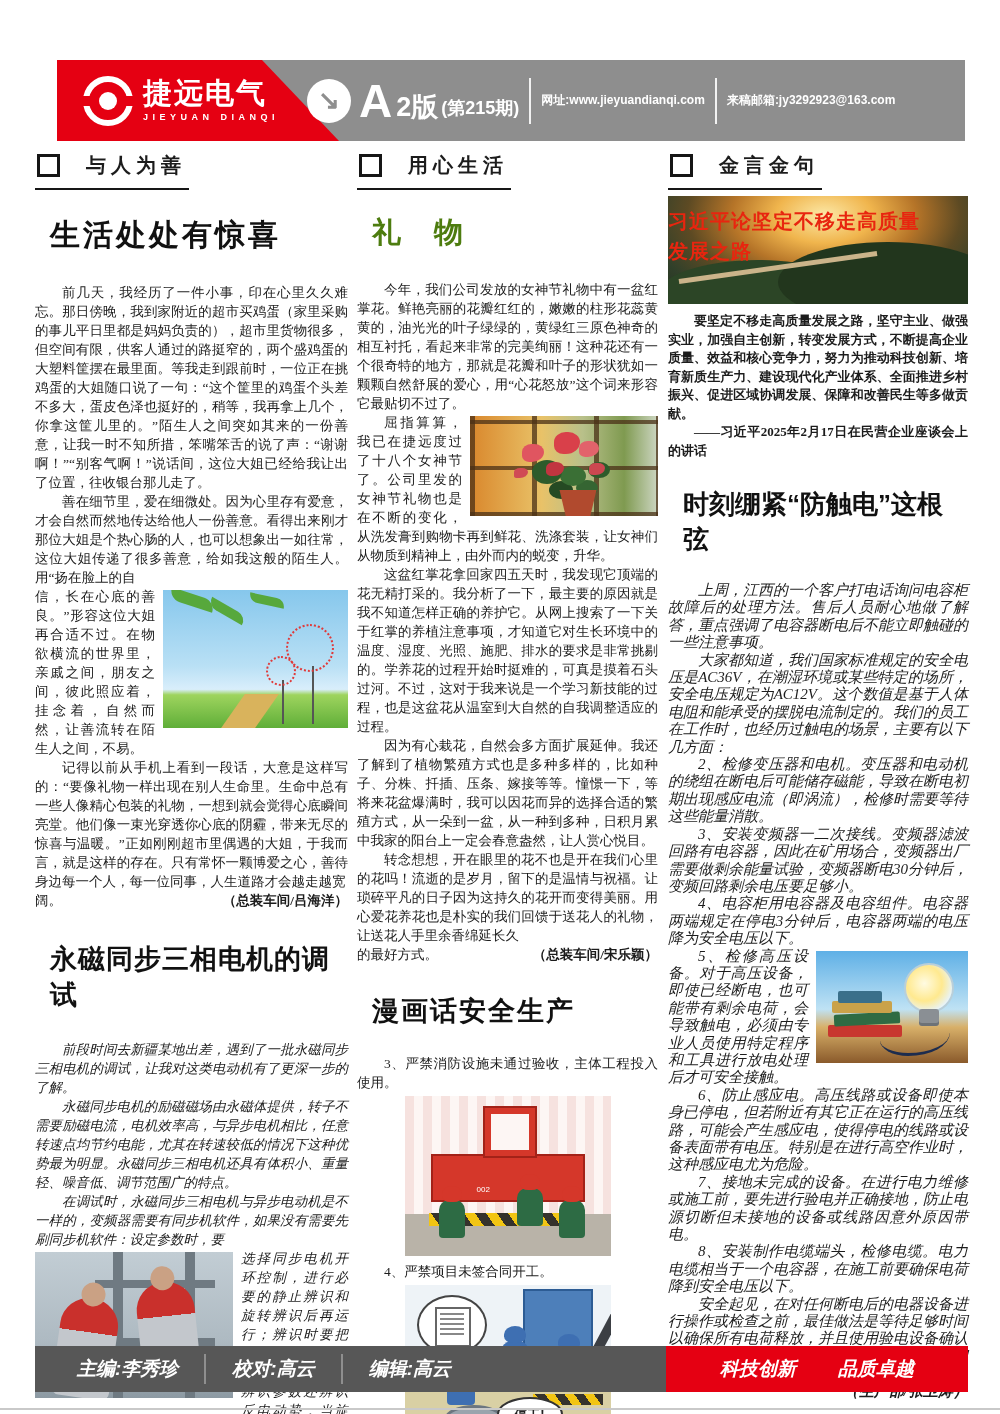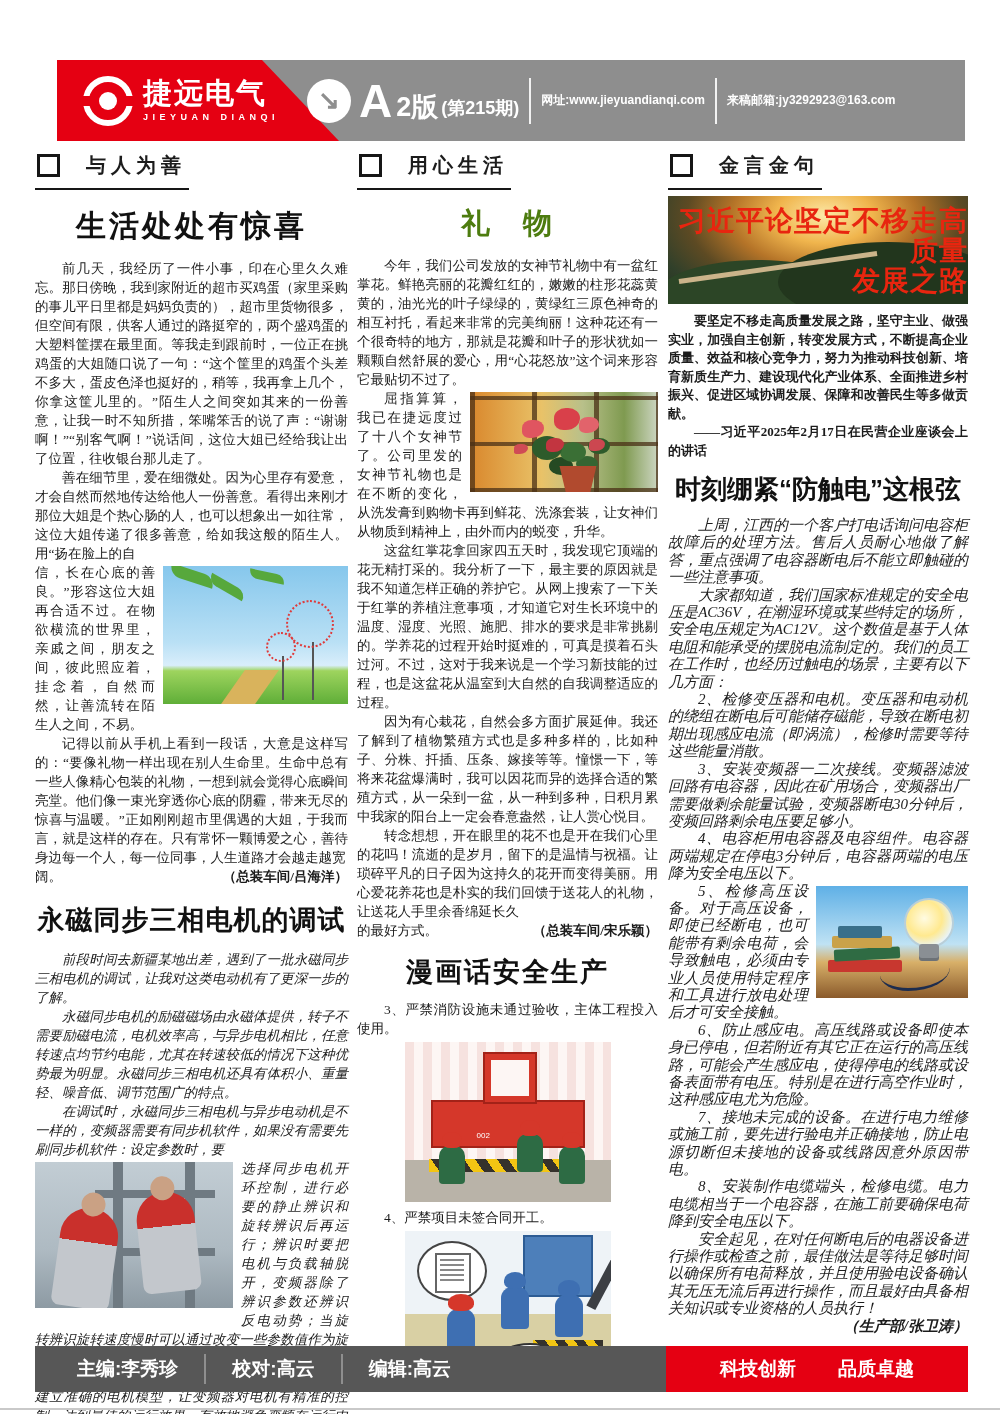--- a/index.html
+++ b/index.html
@@ -27,21 +27,21 @@
   .contact{font-size:12px;font-weight:700;white-space:nowrap;}
   
   .col{position:absolute;top:150px;}
   .col1{left:35px;width:313px;}
   .col2{left:357px;width:301px;}
   .col3{left:668px;width:300px;}
   .tag{display:flex;align-items:center;border-bottom:2px solid #161616;width:152px;
        padding:2px 0 9px 2px;margin-bottom:6px;}
   .tag .box{width:17px;height:17px;border:3px solid #161616;flex:0 0 auto;}
   .tag .lbl{font-size:20px;font-weight:700;letter-spacing:5px;margin-left:26px;white-space:nowrap;}
-  .art-title{font-family:"Liberation Sans",sans-serif;font-weight:900;text-align:center;color:#111;margin:0;}
+  .art-title{font-family:"Liberation Sans",sans-serif;font-weight:900;color:#111;margin:15px;}
   .t1{font-size:30px;letter-spacing:3px;padding:10px 0 12px;}
   .t2{font-size:27px;letter-spacing:1px;padding:16px 0 12px;}
   .t3{font-size:29px;letter-spacing:2px;color:#4d7c0f;padding:8px 0 12px;}
   .t4{font-size:27px;letter-spacing:2px;padding:14px 0 10px;}
   .t5{font-size:26px;letter-spacing:0px;padding:12px 0 10px;}
   .song{font-size:13.5px;line-height:19px;text-align:justify;}
   .kai{font-style:italic;}
   p.ind{margin:0;text-indent:2em;}
   p.cont{margin:0;}
   .sig-line{display:flex;justify-content:space-between;margin:0;}
@@ -124,38 +124,38 @@
     font-size:13px;font-weight:900;font-family:"Liberation Sans",sans-serif;color:#222;}
   .thought{position:absolute;left:12px;top:10px;width:66px;height:56px;background:#fff;border:2px solid #444;border-radius:50%;}
   .thought::before{content:"";position:absolute;left:16px;top:10px;width:32px;height:36px;background:#fff;border:2px solid #666;}
   .thought::after{content:"";position:absolute;left:21px;top:16px;width:24px;height:2px;background:#888;
     box-shadow:0 5px 0 #888,0 10px 0 #888,0 15px 0 #888,0 20px 0 #888;}
   .img-wall{position:relative;width:300px;height:108px;overflow:hidden;margin:4px 0 8px;
     background:radial-gradient(ellipse at 52% 18%,#fce9a8 0%,#f0b54d 22%,#b57428 42%,#5d4a23 62%,#31402a 80%,#20301e 100%);}
   .img-wall .ridge{position:absolute;left:-10px;bottom:-26px;width:200px;height:70px;border-radius:50%;background:#2c4526;}
   .img-wall .ridge2{position:absolute;right:-30px;bottom:-18px;width:220px;height:80px;border-radius:50%;background:#22361d;}
   .img-wall .wallline{position:absolute;left:10px;bottom:34px;width:200px;height:5px;background:#cbb48a;transform:rotate(-8deg);}
-  .wall-title{position:absolute;left:0;right:0;top:10px;text-align:right;color:#e8250f;
-    font-family:"Liberation Sans",sans-serif;font-weight:900;font-size:28px;line-height:30px;letter-spacing:1px;}
+  .wall-title{position:absolute;left:0;right:0;top:10px;text-align:left;color:#e8250f;
+    font-family:"Liberation Sans",sans-serif;font-weight:900;font-size:20px;line-height:30px;letter-spacing:1px;}
   .img-bulb{position:relative;width:152px;height:112px;overflow:hidden;
     background:linear-gradient(180deg,#5fb0e6 0%,#bfe2f4 52%,#d8b069 68%,#8a5a2b 100%);}
   .img-bulb .book{position:absolute;height:12px;border-radius:2px;}
   .bk1{left:12px;bottom:26px;width:74px;background:#c8372f;}
   .bk2{left:18px;bottom:38px;width:66px;background:#2f6b43;transform:rotate(-3deg);}
   .bk3{left:16px;bottom:50px;width:60px;background:#caa24a;}
   .bk4{left:22px;bottom:60px;width:44px;height:26px;background:#3a6f8a;}
   .img-bulb .glass{position:absolute;right:14px;top:12px;width:46px;height:46px;border-radius:50%;
     background:radial-gradient(circle at 40% 40%,#fffbe2 0%,#ffe98f 45%,#e8f4fb 75%,#cfe6f2 100%);border:2px solid #b9cfd9;}
   .img-bulb .base{position:absolute;right:29px;top:58px;width:20px;height:14px;background:#8a8f94;
     border-radius:3px;box-shadow:0 3px 0 #6d7277;}
   .img-bulb .cord{position:absolute;right:18px;top:66px;width:70px;height:36px;border:0;border-bottom:3px solid #1d2c4e;border-radius:0 0 60% 40%;}
   
   .footer{position:absolute;left:35px;top:1346px;width:933px;height:46px;background:#575757;z-index:9;
           display:flex;align-items:center;font-family:"Liberation Sans",sans-serif;color:#fff;}
-  .footer .f-item{font-size:19px;font-weight:700;white-space:nowrap;}
+  .footer .f-item{font-size:19px;font-weight:700;white-space:nowrap;font-style:italic;}
   .f1{margin-left:42px;}
   .fdiv{width:2px;height:30px;background:#8f8f8f;margin:0 26px;}
   .f-red{position:absolute;right:0;top:0;width:302px;height:46px;background:#e50012;display:flex;
          align-items:center;justify-content:center;gap:42px;}
   .bottom-line{position:absolute;left:0;top:1408px;width:1000px;height:2px;background:#c9c9c9;}
 </style>
 </head>
 <body>
 
 <div id="page">

